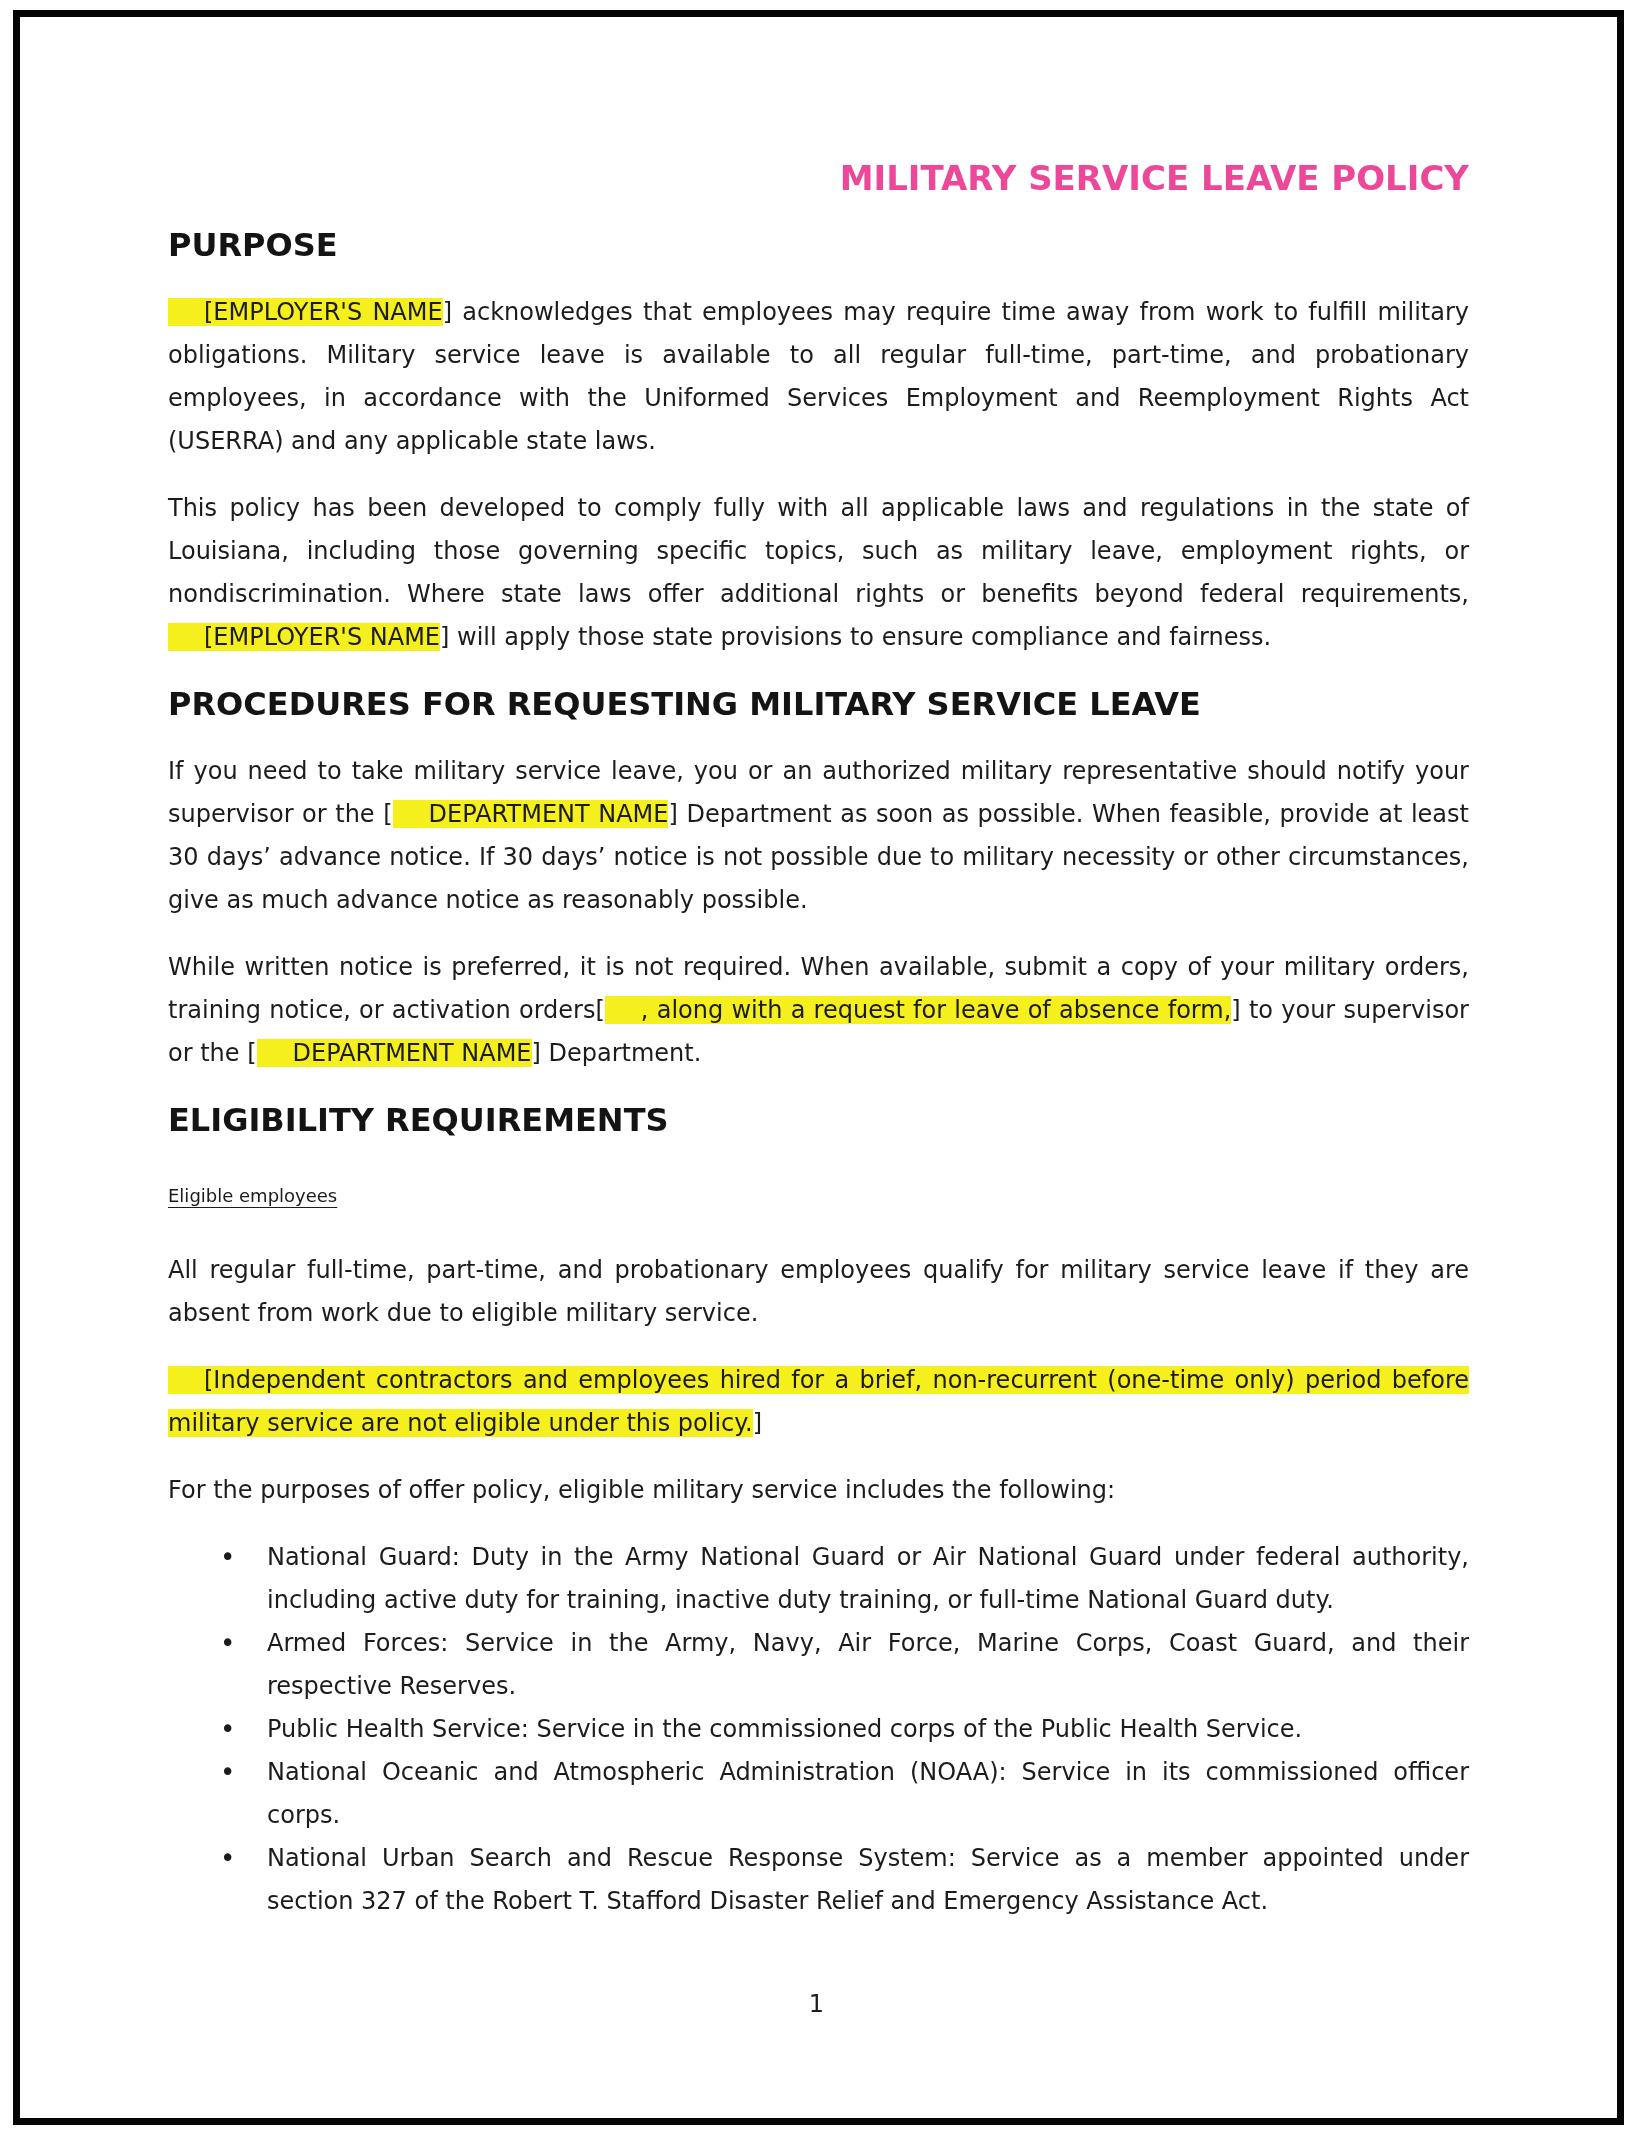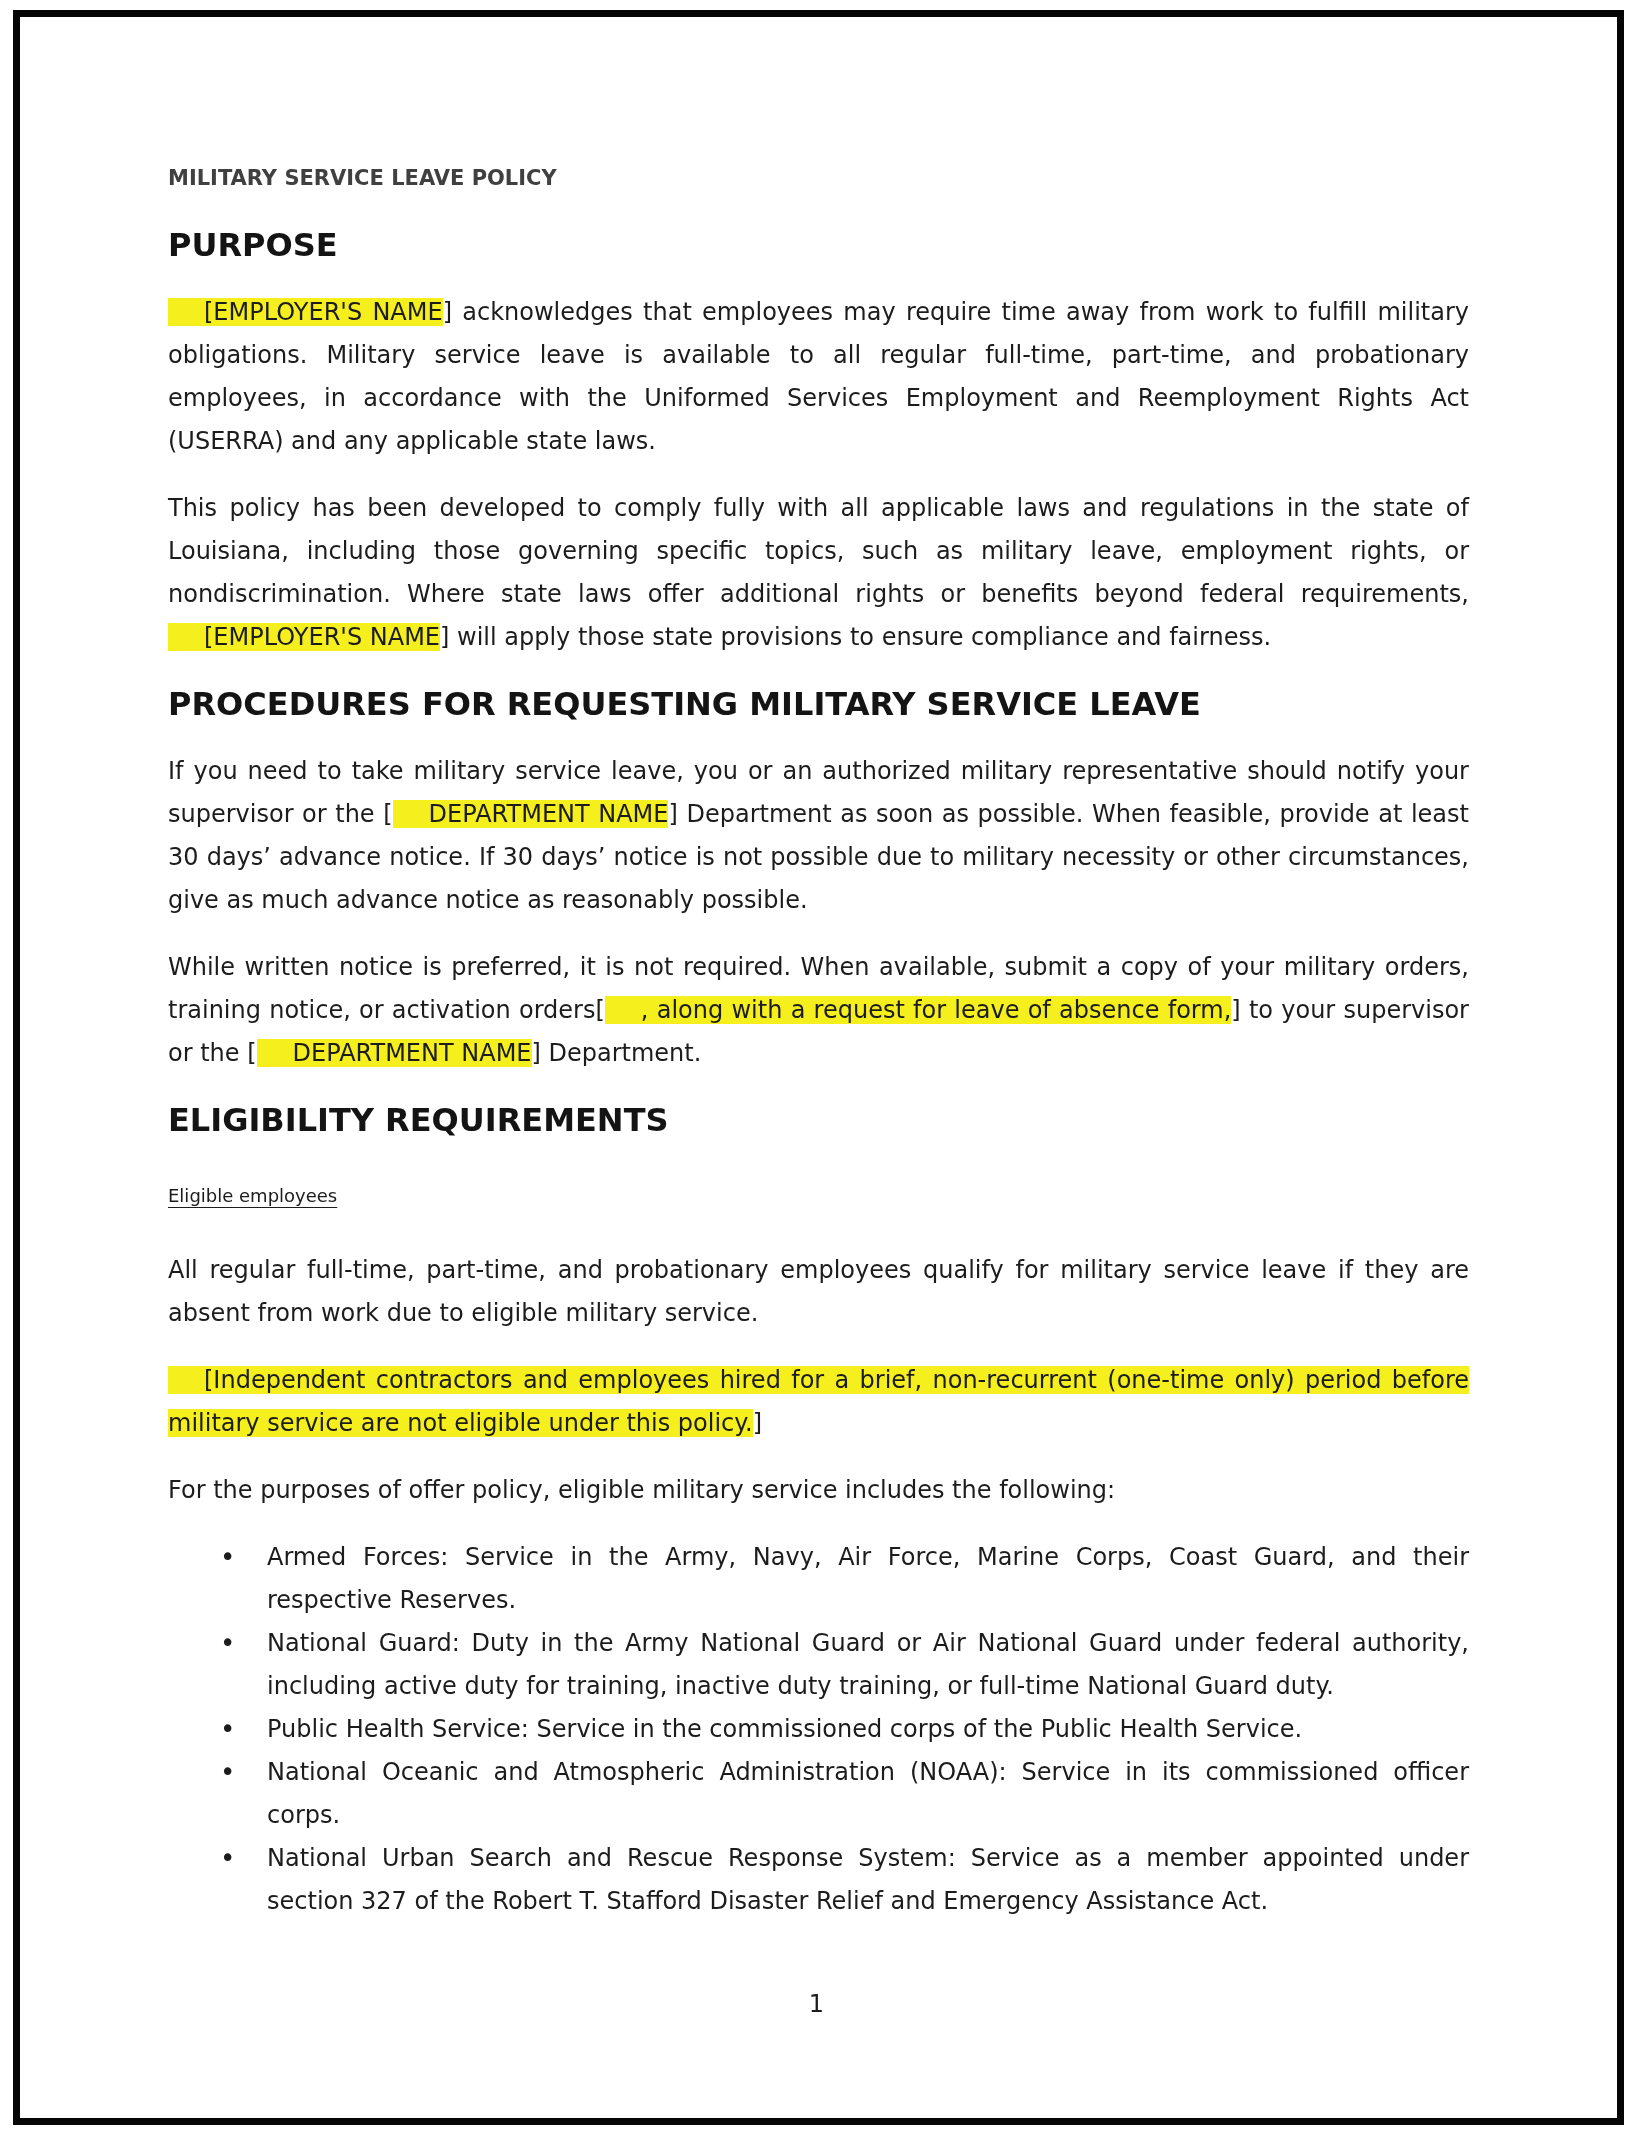--- a/index.html
+++ b/index.html
@@ -19,25 +19,25 @@
     box-sizing: border-box;
     pointer-events: none;
   }
   .content {
     position: absolute;
     left: 20px; top: 17px; right: 16px;
     padding: 0 148px;
   }
   .title {
     margin: 140px 0 0 0;
-    font-size: 21px;
+    font-size: 34px;
     line-height: 43px;
     font-weight: bold;
-    text-align: left;
-    color: #404040;
+    text-align: right;
+    color: #ec4899;
   }
   h2.heading {
     font-size: 32px;
     line-height: 43px;
     font-weight: bold;
     margin: 24px 0;
     color: #141414;
     text-align: left;
   }
   p.body {
@@ -108,22 +108,22 @@
   <p class="subhead"><span class="u">Eligible employees</span></p>
 
   <p class="body">All regular full-time, part-time, and probationary employees qualify for military service leave if they are absent from work due to eligible military service.</p>
 
   <p class="body"><span class="hl">[Independent contractors and employees hired for a brief, non-recurrent (one-time only) period before military service are not eligible under this policy.</span><span>]</span></p>
 
 
   <p class="body">For the purposes of offer policy, eligible military service includes the following:</p>
 
   <ul class="bullets">
+    <li>National Guard: Duty in the Army National Guard or Air National Guard under federal authority, including active duty for training, inactive duty training, or full-time National Guard duty.</li>
     <li>Armed Forces: Service in the Army, Navy, Air Force, Marine Corps, Coast Guard, and their respective Reserves.</li>
-    <li>National Guard: Duty in the Army National Guard or Air National Guard under federal authority, including active duty for training, inactive duty training, or full-time National Guard duty.</li>
     <li>Public Health Service: Service in the commissioned corps of the Public Health Service.</li>
     <li>National Oceanic and Atmospheric Administration (NOAA): Service in its commissioned officer corps.</li>
     <li>National Urban Search and Rescue Response System: Service as a member appointed under section 327 of the Robert T. Stafford Disaster Relief and Emergency Assistance Act.</li>
   </ul>
 
 </div>
 
 <div class="footer">1</div>
 
 </body></html>

